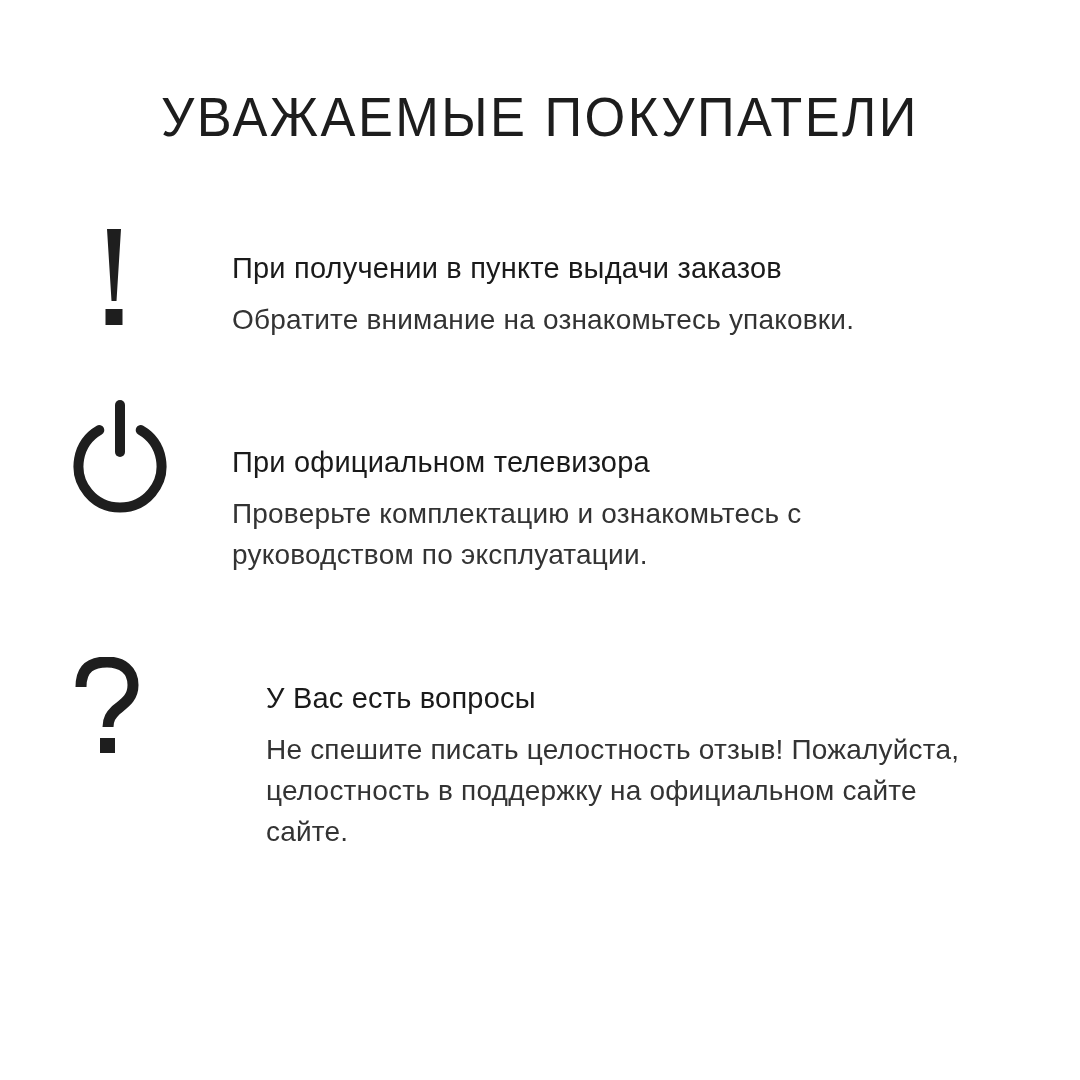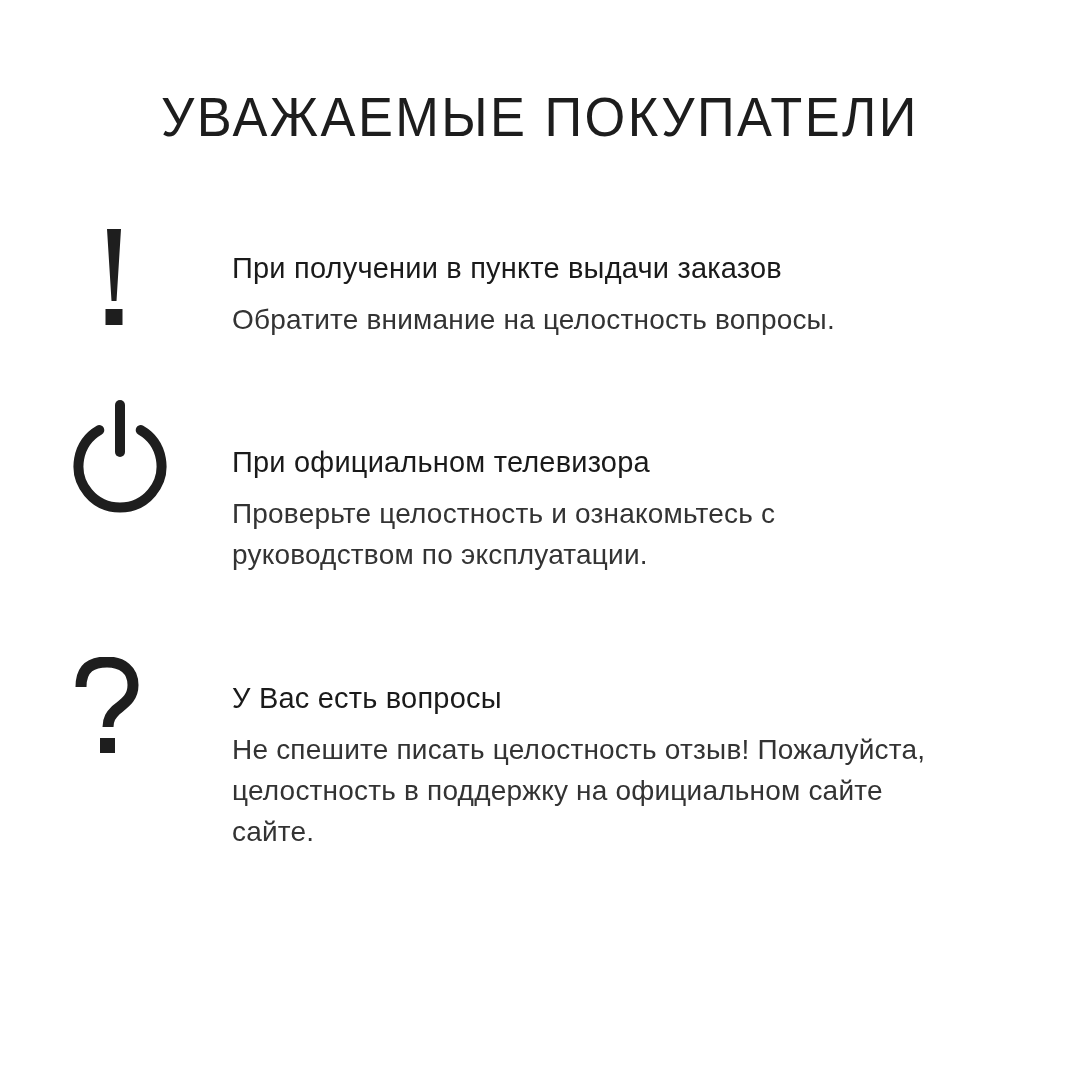--- a/index.html
+++ b/index.html
@@ -37,21 +37,21 @@
   .icon-power    { left: 70px;  top: 398px; }
   .icon-question { left: 73px;  top: 657px; }
 
   .section {
     position: absolute;
     left: 232px;
     width: 760px;
   }
   .section-1 { top: 251px; }
   .section-2 { top: 445px; }
-  .section-3 { top: 681px; }
+  .section-3 { top: 681px; margin-left: 34px; }
 
   .section h2 {
     margin: 0;
     font-size: 29px;
     line-height: 34px;
     font-weight: 400;
     color: #1a1a1a;
     letter-spacing: 0.2px;
     white-space: nowrap;
   }
@@ -91,28 +91,28 @@
   <div class="icon icon-question">
     <svg width="68" height="98" viewBox="0 0 68 98" aria-hidden="true">
       <path d="M 8,30 C 8,10 20,5 34,5 C 49,5 60,13 60,28 C 60,42 50,47 43,53 C 38,58 35,62 35,70" fill="none" stroke="#1e1e1e" stroke-width="11"></path>
       <rect x="27" y="81" width="15" height="15" fill="#1e1e1e"></rect>
     </svg>
   </div>
 
   <div class="section section-1">
     <h2>При получении в пункте выдачи заказов</h2>
     <div class="body">
-      <div class="line">Обратите внимание на целостность вопросы.</div>
+      <div class="line">Обратите внимание на ознакомьтесь упаковки.</div>
     </div>
   </div>
 
   <div class="section section-2">
     <h2>При официальном телевизора</h2>
     <div class="body">
-      <div class="line">Проверьте целостность и ознакомьтесь с</div>
+      <div class="line">Проверьте комплектацию и ознакомьтесь с</div>
       <div class="line">руководством по эксплуатации.</div>
     </div>
   </div>
 
   <div class="section section-3">
     <h2>У Вас есть вопросы</h2>
     <div class="body">
       <div class="line">Не спешите писать целостность отзыв! Пожалуйста,</div>
       <div class="line">целостность в поддержку на официальном сайте</div>
       <div class="line">сайте.</div>

